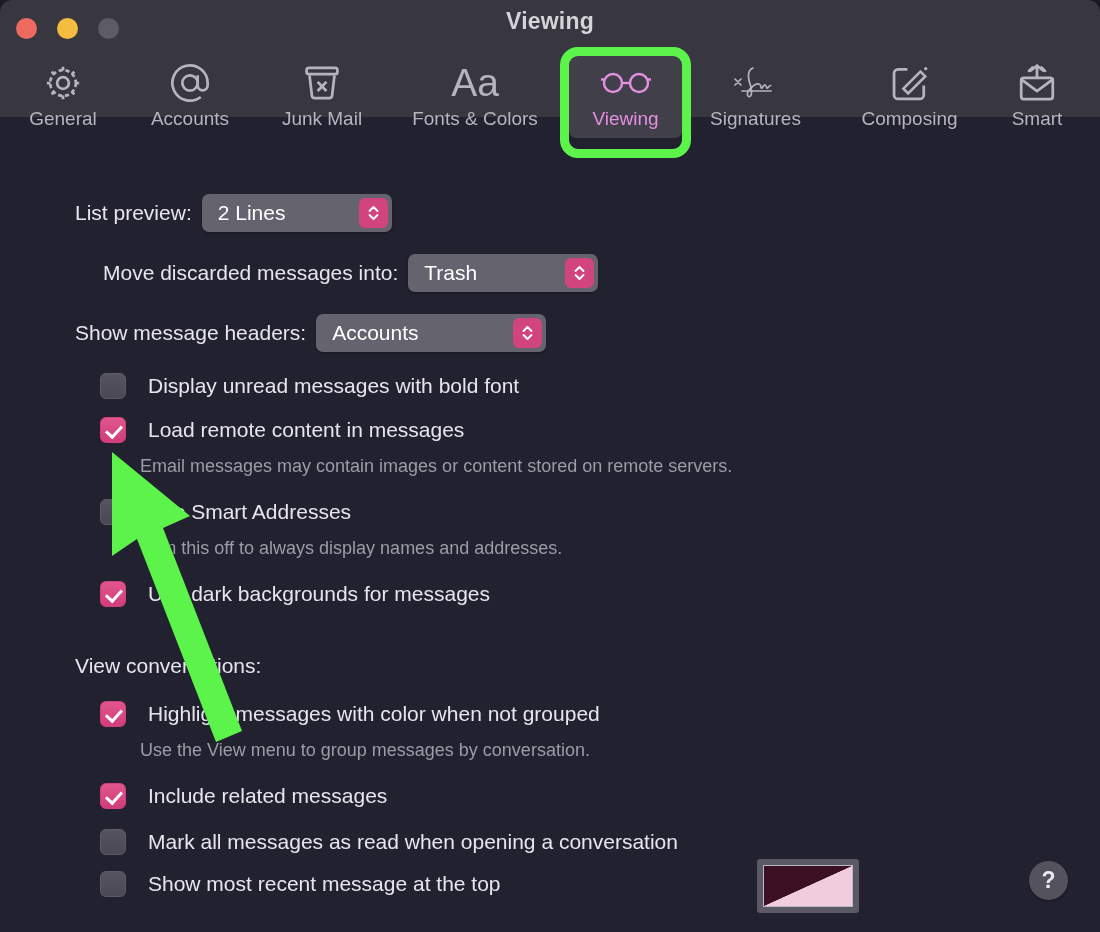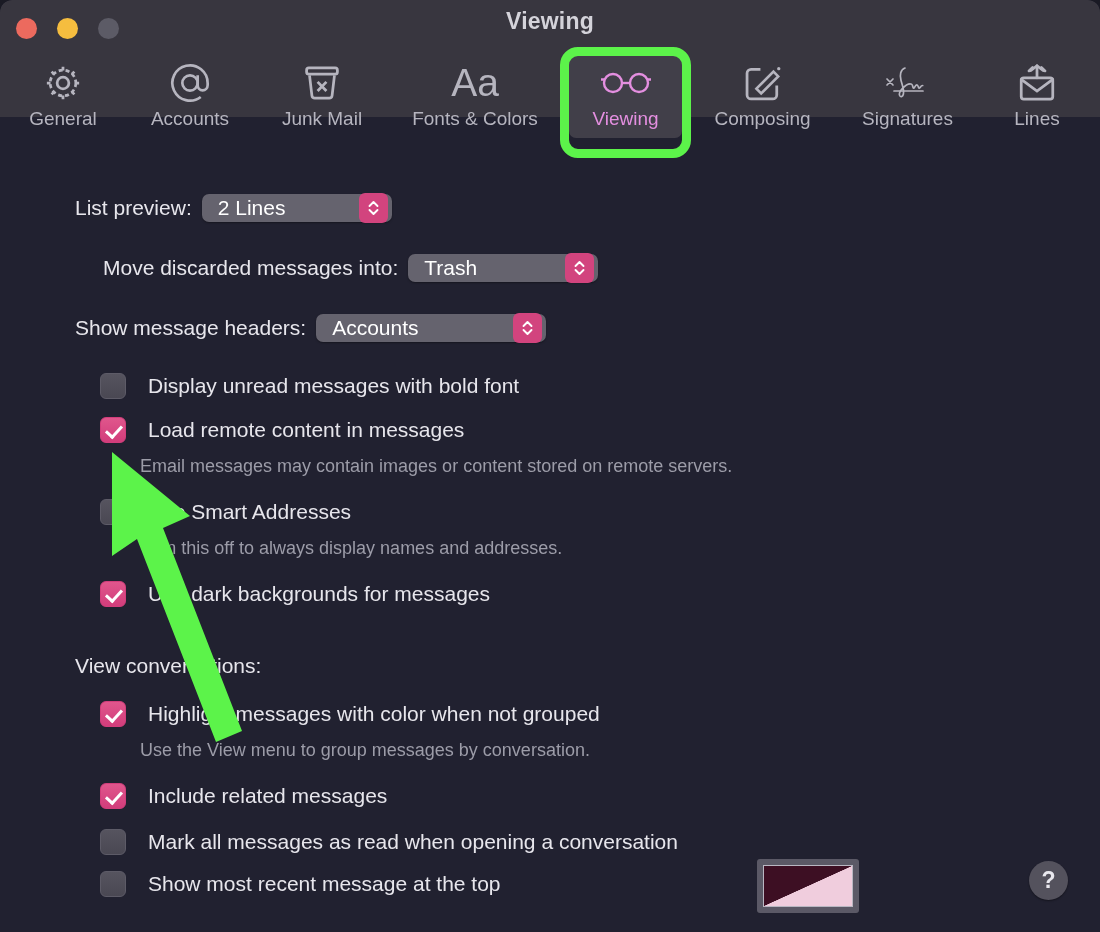--- a/index.html
+++ b/index.html
@@ -129,21 +129,21 @@
   .field-label {
     font-size: 21px;
     color: #e7e6ec;
   }
   .popup {
     position: relative;
     display: flex;
     align-items: center;
     background: #65636e;
     border-radius: 7px;
-    height: 28px;
+    height: 38px;
     margin-left: 10px;
     box-shadow: 0 1px 2px rgba(0,0,0,0.35);
   }
   .popup .popup-value {
     font-size: 21px;
     color: #ffffff;
     padding-left: 16px;
     padding-right: 10px;
     white-space: nowrap;
   }
@@ -323,54 +323,54 @@
           <svg width="54" height="30" viewBox="0 0 54 30" fill="none" stroke="#e48fe0" stroke-width="2.4">
             <circle cx="14" cy="15" r="9"></circle>
             <circle cx="40" cy="15" r="9"></circle>
             <path d="M23 15h8"></path>
             <path d="M5.5 11.5h-3.5M48.5 11.5h3.5"></path>
           </svg>
         </span>
         <span class="tab-label">Viewing</span>
       </div>
 
-      <div class="tab" style="width:143px;margin-left:9px;">
-        <span class="tab-icon">
-          <svg width="44" height="44" viewBox="0 0 24 24" fill="none" stroke="#b6b5bf" stroke-width="1.5">
-            <path d="M19.5 13.4v5.1a2.2 2.2 0 0 1-2.2 2.2H5.5a2.2 2.2 0 0 1-2.2-2.2V6.7a2.2 2.2 0 0 1 2.2-2.2h5.1"></path>
-            <path d="M8.4 15.1l9.3-9.3 2.6 2.6-9.3 9.3z" stroke-width="1.4"></path>
-            <circle cx="20.6" cy="4.2" r="0.9" fill="#b6b5bf" stroke="none"></circle>
-          </svg>
-        </span>
-        <span class="tab-label">Composing</span>
-      </div>
-
       <div class="tab" style="width:147px;">
         <span class="tab-icon">
           <svg width="58" height="42" viewBox="0 0 58 42" fill="none" stroke="#b6b5bf" stroke-width="1.7" stroke-linecap="round">
             <path d="M8 17l6 6M14 17l-6 6"></path>
             <path d="M26 6c-4.5 1.5-5.5 7-4 12.5 1.3 4.8 3.3 9 2.4 13.5-.5 2.6-2.6 3.4-3.7 1.6-1.1-1.9.4-4.6 2.8-7.2 2.2-2.4 5-4.6 7.6-4.6"></path>
             <path d="M32 22c1.2 0 1.6 1.6 1.9 3 .3 1.4 1 1.4 1.6.3.7-1.3 1.4-2.5 2.3-2.5 1 0 1.3 1.5 1.7 2.6.4 1 1.2.9 1.8-.1.6-1 1.4-1.8 2.4-1.8"></path>
             <path d="M15 29h29"></path>
           </svg>
         </span>
         <span class="tab-label">Signatures</span>
+      </div>
+
+      <div class="tab" style="width:143px;margin-left:9px;">
+        <span class="tab-icon">
+          <svg width="44" height="44" viewBox="0 0 24 24" fill="none" stroke="#b6b5bf" stroke-width="1.5">
+            <path d="M19.5 13.4v5.1a2.2 2.2 0 0 1-2.2 2.2H5.5a2.2 2.2 0 0 1-2.2-2.2V6.7a2.2 2.2 0 0 1 2.2-2.2h5.1"></path>
+            <path d="M8.4 15.1l9.3-9.3 2.6 2.6-9.3 9.3z" stroke-width="1.4"></path>
+            <circle cx="20.6" cy="4.2" r="0.9" fill="#b6b5bf" stroke="none"></circle>
+          </svg>
+        </span>
+        <span class="tab-label">Composing</span>
       </div>
 
       <div class="tab" style="width:112px;">
         <span class="tab-icon">
           <svg width="48" height="44" viewBox="0 0 24 24" fill="none" stroke="#b6b5bf" stroke-width="1.5" stroke-linecap="round">
             <rect x="3.4" y="9.2" width="17.2" height="11.6" rx="1.4"></rect>
             <path d="M3.4 10l8.6 6.4L20.6 10"></path>
             <path d="M12 9.2V2.6"></path>
             <path d="M12 2.6l-3.3 2.6M12 2.6l3.3 2.6"></path>
             <path d="M7.6 5.4L9.6 3.5M16.4 5.4l-2-1.9"></path>
           </svg>
         </span>
-        <span class="tab-label">Lines</span>
+        <span class="tab-label">Smart</span>
       </div>
 
     </div>
 
     <div id="tab-highlight-ring"></div>
   </div>
 
   <div id="content">
 
     <div class="row-popup" style="left:75px; top:34px;">

